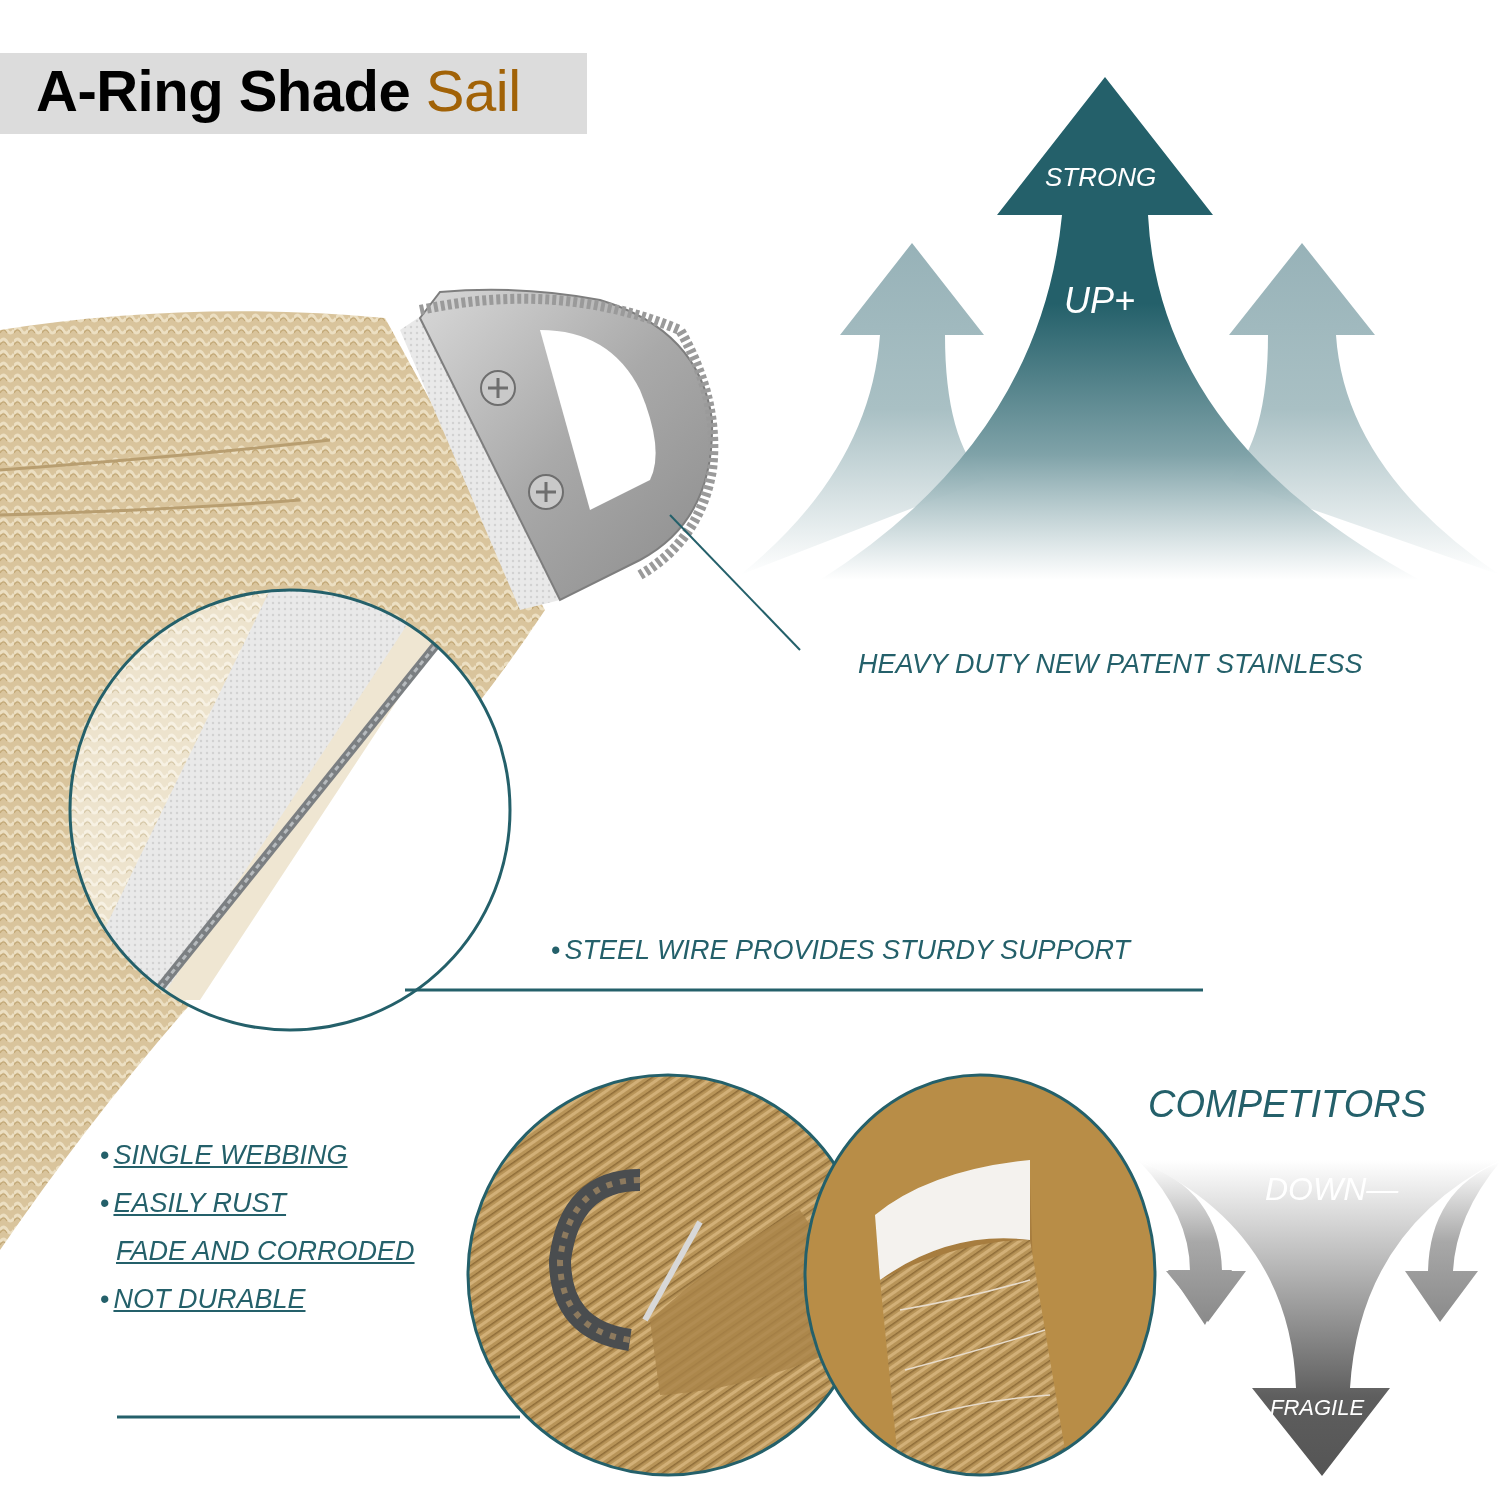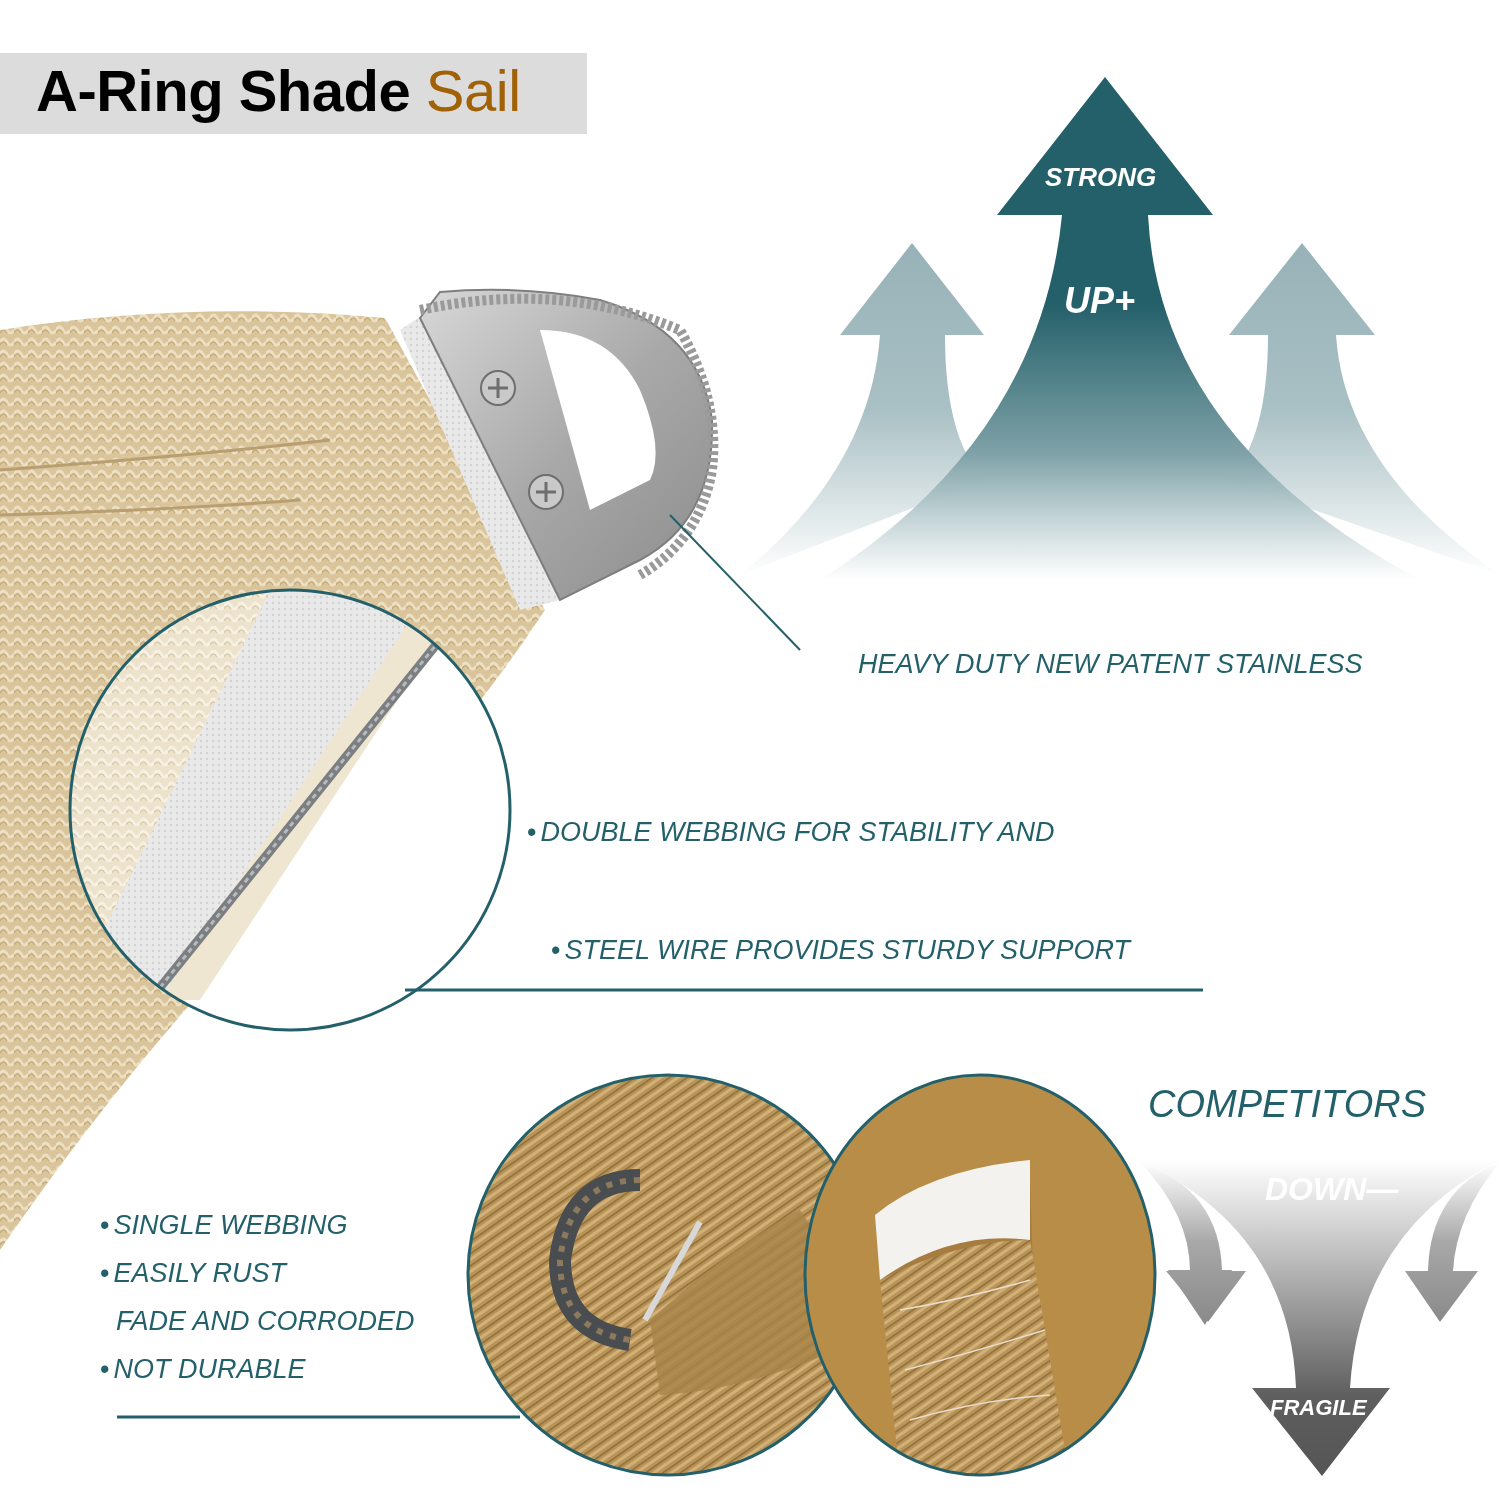--- a/index.html
+++ b/index.html
@@ -5,21 +5,21 @@
   html, body { margin:0; padding:0; }
   body { width:1500px; height:1500px; position:relative; overflow:hidden; background:#ffffff;
          font-family:"Liberation Sans", sans-serif; }
   .abs { position:absolute; }
   .title-bar { left:0; top:53px; width:587px; height:81px; background:#dcdcdc; }
   .title { left:36px; top:58px; font-size:58px; font-weight:bold; color:#000; white-space:nowrap; line-height:66px; letter-spacing:-0.5px; }
   .title .accent { font-weight:normal; color:#a16207; }
   .teal-text { color:#24606a; font-style:italic; font-family:"Liberation Sans", sans-serif; white-space:nowrap; }
   .feat { font-size:27px; line-height:48px; }
   .bullet { font-style:normal; display:inline-block; margin-right:4px; }
-  .arrow-label { color:#ffffff; font-weight:bold; font-style:italic; white-space:nowrap; }
+  .arrow-label { color:#ffffff; font-weight:normal; font-style:italic; white-space:nowrap; }
   svg { position:absolute; left:0; top:0; }
 </style>
 </head>
 <body>
 
 <svg width="1500" height="1500" viewBox="0 0 1500 1500">
   <defs>
     <pattern id="knit" width="14" height="12" patternUnits="userSpaceOnUse">
       <rect width="14" height="12" fill="#d9c49c"></rect>
       <path d="M0 6 Q3.5 0 7 6 Q10.5 12 14 6" stroke="#ecdfc2" stroke-width="3" fill="none"></path>
@@ -152,29 +152,28 @@
 </div>
 
 <div class="abs arrow-label" style="left:1045px; top:162px; font-size:26px;">STRONG</div>
 <div class="abs arrow-label" style="left:1064px; top:280px; font-size:36px;">UP+</div>
 
 <div class="abs teal-text" style="left:814px; top:640px; font-size:27px; line-height:48px;margin-left:44px;">
   <div>HEAVY DUTY NEW PATENT STAINLESS</div>
 </div>
 
 <div class="abs teal-text feat" style="left:527px; top:808px;">
-  <div><span class="bullet">•</span><span>DOUBLE WEBBING FOR STABILITY AND</span></div>
 </div>
 <div class="abs teal-text feat" style="left:527px; top:926px;margin-left:24px;">
   <span class="bullet">•</span><span>STEEL WIRE PROVIDES STURDY SUPPORT</span>
 </div>
 
 <div class="abs teal-text" style="left:1148px; top:1083px; font-size:38px; font-style:italic;">COMPETITORS</div>
 
-<div class="abs teal-text feat" style="left:100px; top:1201px;">
+<div class="abs teal-text feat" style="left:100px; top:1131px;text-decoration:underline;">
   <div><span class="bullet">•</span><span>SINGLE WEBBING</span></div>
   <div><span class="bullet">•</span><span>EASILY RUST</span></div>
   <div style="padding-left:16px;">FADE AND CORRODED</div>
   <div><span class="bullet">•</span><span>NOT DURABLE</span></div>
 </div>
 
 <div class="abs arrow-label" style="left:1265px; top:1171px; font-size:32px;">DOWN—</div>
 <div class="abs arrow-label" style="left:1270px; top:1395px; font-size:22px;">FRAGILE</div>
 
 </body></html>

